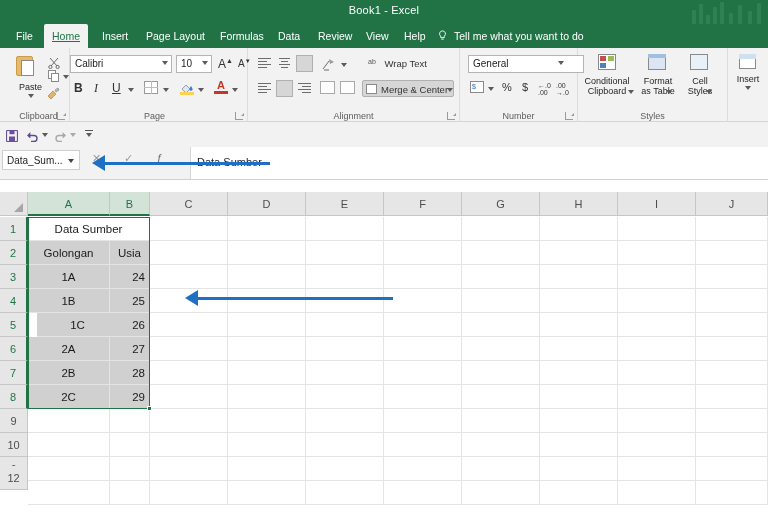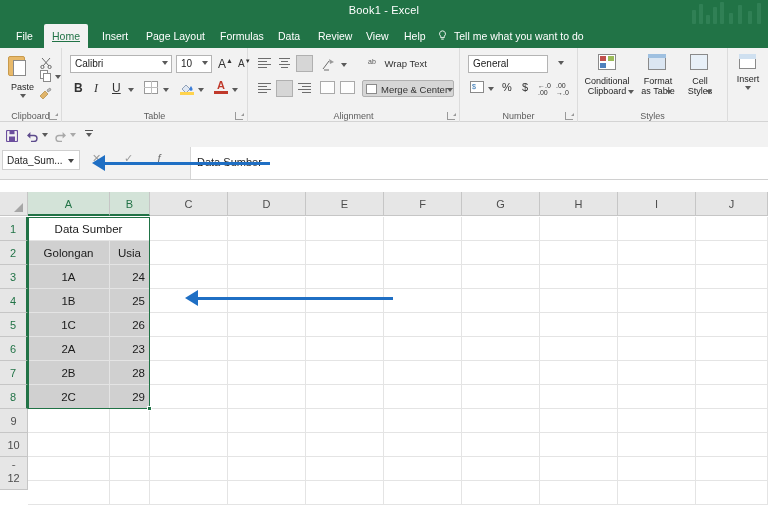--- a/index.html
+++ b/index.html
@@ -215,21 +215,21 @@
       <svg viewBox="0 0 10 13">
           <path d="M5 .8a3.3 3.3 0 0 0-2 5.9v1.6h4V6.7A3.3 3.3 0 0 0 5 .8z" fill="none" stroke="#ffffff" stroke-width="1"></path>
           <path d="M3.6 10h2.8" stroke="#ffffff" stroke-width="1"></path>
         </svg>
     </div>
     <div class="tellme" style="left:454px">Tell me what you want to do</div>
   </div>
 
   <div class="ribbon">
 
-    <div class="grp" style="left:0;width:62px">
+    <div class="grp" style="left:8px;width:62px">
       <div>
         <div class="ico-box" style="left:8px;top:8px;width:17px;height:20px;background:#e8b96a;border-color:#c89a4c;border-radius:2px"></div>
         <div class="ico-box" style="left:13px;top:12px;width:13px;height:16px;background:#fff"></div>
         <div class="btn-face" style="left:0;top:34px;width:45px">Paste</div>
         <div class="car-s" style="left:20px;top:46px"></div>
       </div>
       <div style="position:absolute;left:40px;top:7px;width:12px;height:12px">
         <svg width="12" height="12" viewBox="0 0 12 12">
             <path d="M2 1l7 8M10 1L3 9" stroke="#6b6b6b" stroke-width="1" fill="none"></path>
             <circle cx="2.4" cy="10" r="1.6" fill="none" stroke="#6b6b6b"></circle>
@@ -279,21 +279,21 @@
         <div style="position:absolute;left:0;top:12px;width:14px;height:3px;background:#ffd34d"></div>
       </div>
       <div class="car-s" style="left:136px;top:40px"></div>
 
       <div style="position:absolute;left:152px;top:31px;width:14px;height:17px">
         <div style="position:absolute;left:0;top:0;width:14px;text-align:center;font-size:11px;color:#c0392b;font-weight:bold;line-height:12px">A</div>
         <div style="position:absolute;left:0;top:12px;width:14px;height:3px;background:#c0392b"></div>
       </div>
       <div class="car-s" style="left:170px;top:40px"></div>
 
-      <div class="grp-label">Table</div>
+      <div class="grp-label">Page</div>
       <div class="dlg" style="right:4px"></div>
     </div>
 
     <div class="grp" style="left:248px;width:212px">
       <div class="lines" style="left:10px;top:10px;width:13px">
           <span style="width:13px"></span>
           <span style="width:9px"></span>
           <span style="width:13px"></span>
           <span style="width:9px"></span>
         </div>
@@ -336,21 +336,21 @@
       <div class="ctl pressed" style="left:114px;top:32px;width:92px;height:17px;line-height:17px;border-radius:2px">
         <span class="ico-box" style="left:3px;top:3px;width:11px;height:10px"></span>
         <span style="margin-left:18px">Merge &amp; Center</span>
         <span class="car-s" style="left:84px;top:7px"></span>
       </div>
       <div class="grp-label">Alignment</div>
       <div class="dlg" style="right:4px"></div>
     </div>
 
     <div class="grp" style="left:460px;width:118px">
-      <div class="box" style="left:8px;top:7px;width:80px;height:18px">General</div>
+      <div class="box" style="left:8px;top:7px;width:116px;height:18px">General</div>
       <div class="car" style="position:absolute;left:98px;top:13px;border-left:3px solid transparent;border-right:3px solid transparent;border-top:4px solid #5a5a5a"></div>
       <div style="position:absolute;left:10px;top:33px;width:14px;height:12px">
         <div class="ico-box" style="left:0;top:0;width:14px;height:12px"></div>
         <div style="position:absolute;left:2px;top:2px;font-size:7px;color:#2a6fb0">$</div>
       </div>
       <div class="car-s" style="left:28px;top:39px"></div>
       <div class="ctl" style="left:42px;top:33px;font-size:11px">%</div>
       <div class="ctl" style="left:62px;top:33px;font-size:11px">$</div>
       <div class="ctl" style="left:78px;top:34px;font-size:7px;line-height:7px">←.0<br>.00</div>
       <div class="ctl" style="left:96px;top:34px;font-size:7px;line-height:7px">.00<br>→.0</div>
@@ -574,28 +574,28 @@
     <div class="cell filled c-center" style="left:28px;top:85px;width:82px;height:24px;line-height:24px"><span>1A</span></div>
     <div class="cell filled" style="left:110px;top:85px;width:40px;height:24px;line-height:24px">
         <span class="inr c-right">24</span>
       </div>
 
     <div class="cell filled c-center" style="left:28px;top:109px;width:82px;height:24px;line-height:24px"><span>1B</span></div>
     <div class="cell filled" style="left:110px;top:109px;width:40px;height:24px;line-height:24px">
         <span class="inr c-right">25</span>
       </div>
 
-    <div class="cell filled c-center" style="left:28px;top:133px;width:82px;height:24px;line-height:24px"><span>1C</span></div>
+    <div class="cell filled c-center" style="left:37px;top:133px;width:82px;height:24px;line-height:24px"><span>1C</span></div>
     <div class="cell filled" style="left:110px;top:133px;width:40px;height:24px;line-height:24px">
         <span class="inr c-right">26</span>
       </div>
 
     <div class="cell filled c-center" style="left:28px;top:157px;width:82px;height:24px;line-height:24px"><span>2A</span></div>
     <div class="cell filled" style="left:110px;top:157px;width:40px;height:24px;line-height:24px">
-        <span class="inr c-right">23</span>
+        <span class="inr c-right">27</span>
       </div>
 
     <div class="cell filled c-center" style="left:28px;top:181px;width:82px;height:24px;line-height:24px"><span>2B</span></div>
     <div class="cell filled" style="left:110px;top:181px;width:40px;height:24px;line-height:24px">
         <span class="inr c-right">28</span>
       </div>
 
     <div class="cell filled c-center" style="left:28px;top:205px;width:82px;height:24px;line-height:24px"><span>2C</span></div>
     <div class="cell filled" style="left:110px;top:205px;width:40px;height:24px;line-height:24px">
         <span class="inr c-right">29</span>

